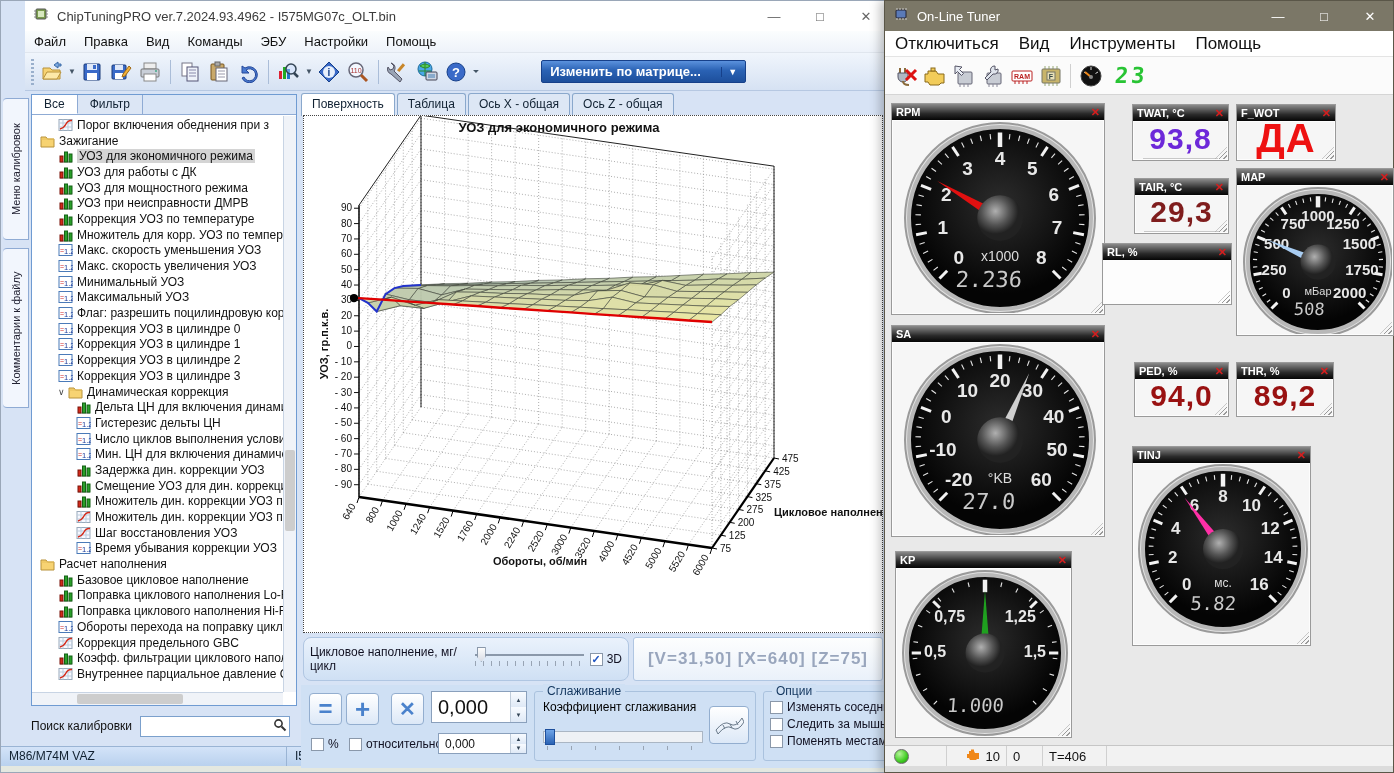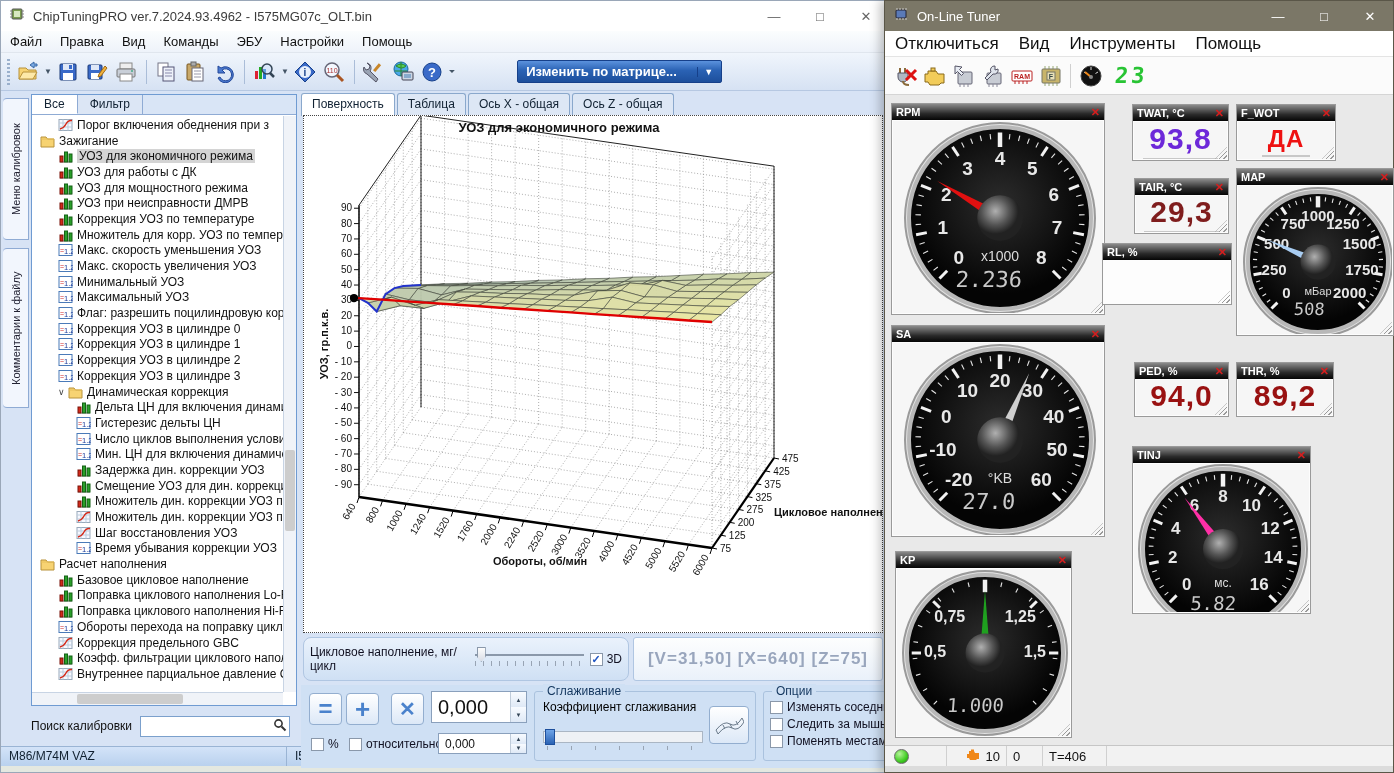--- a/index.html
+++ b/index.html
@@ -1,21 +1,21 @@
 <!DOCTYPE html>
 <html><head>
 <meta charset="utf-8">
 <style>
   * { margin:0; padding:0; box-sizing:border-box; }
   html,body { width:1394px; height:773px; overflow:hidden; background:#444;
     font-family:"Liberation Sans", sans-serif; }
   #stage { position:relative; width:1394px; height:773px; background:#e9e9e9; }
 
   
-  #lwin { position:absolute; left:0; top:0; width:890px; height:773px; background:#d7e3f5; border:1px solid #9aa7b8; }
+  #lwin { position:absolute; left:0; top:0; width:890px; height:773px; background:#d7e3f5; border:1px solid #9aa7b8;padding-left:24px; }
   #ltitle { height:30px; background:#ffffff; display:flex; align-items:center; padding-left:8px; }
   #ltitle .ttext { font-size:13px; color:#3c3c3c; margin-left:8px; flex:1; }
   .wbtns { display:flex; align-items:center; gap:0; }
   .wbtn { width:46px; height:30px; display:flex; align-items:center; justify-content:center; font-size:13px; color:#666; }
   #lmenu { height:22px; background:linear-gradient(#fbfdfe,#eef3fa); display:flex; align-items:center; font-size:13px; color:#111; border-bottom:1px solid #e0e6ee;}
   #lmenu span { padding:2px 9px; }
   #ltool { height:38px; background:linear-gradient(#f0f5fc,#d6e2f3); display:flex; align-items:center; padding-left:6px; border-bottom:1px solid #b6c8e2; }
   .tbi { width:27px; height:28px; display:flex; align-items:center; justify-content:center; margin:0 1px; border-radius:3px; }
   .tbi svg { width:22px; height:22px; }
   .tsep { width:1px; height:24px; background:#aabdd8; margin:0 5px; }
@@ -1458,21 +1458,21 @@
               <text x="111.7" y="107.7" font-size="15" font-weight="bold" fill="#e8e8e8" text-anchor="middle" dominant-baseline="middle">2000</text>
               <text x="80" y="108.9" font-size="11" fill="#ddd" text-anchor="middle">мБар</text>
               <text x="80" y="129.2" font-size="17" fill="#c9c9c9" text-anchor="middle" class="dig" transform="skewX(-4)">508</text>
               <g transform="translate(80,76) rotate(-66.4)">
                 <polygon points="0,-56 -5.3,12 5.3,12" fill="#a9cdf2"></polygon>
               </g>
               <circle cx="80" cy="76" r="17.5" fill="url(#hmap)"></circle>
             </svg></div>
           <div class="grip"></div>
         </div>
-        <div class="gp" style="left: 247px; top: 355px; width: 179px; height: 168px;">
+        <div class="gp" style="left: 247px; top: 355px; width: 179px; height: 200px;">
           <div class="ttl">
             <span>TINJ</span>
             <span class="x">✕</span>
           </div>
           <div class="body"><svg width="177" height="170" viewBox="0 0 177 170">
   <defs>
                 <radialGradient id="ftinj" cx="50%" cy="42%">
                   <stop offset="0%" stop-color="#2c2c2c"></stop>
                   <stop offset="100%" stop-color="#040404"></stop>
                 </radialGradient>
@@ -1563,21 +1563,21 @@
             </div>
           </div>
           <div class="grip"></div>
         </div>
         <div class="gp" style="left: 351px; top: 13px; width: 100px; height: 57px;">
           <div class="ttl">
             <span>F_WOT</span>
             <span class="x">✕</span>
           </div>
           <div class="body">
-            <div class="bigval" style="font-size: 24px; color: rgb(238, 17, 17);">
+            <div class="bigval" style="font-size: 40px; color: rgb(238, 17, 17);">
               <span>ДА</span>
             </div>
           </div>
           <div class="grip"></div>
         </div>
         <div class="gp" style="left: 249px; top: 87px; width: 95px; height: 56px;">
           <div class="ttl">
             <span>TAIR, °C</span>
             <span class="x">✕</span>
           </div>

